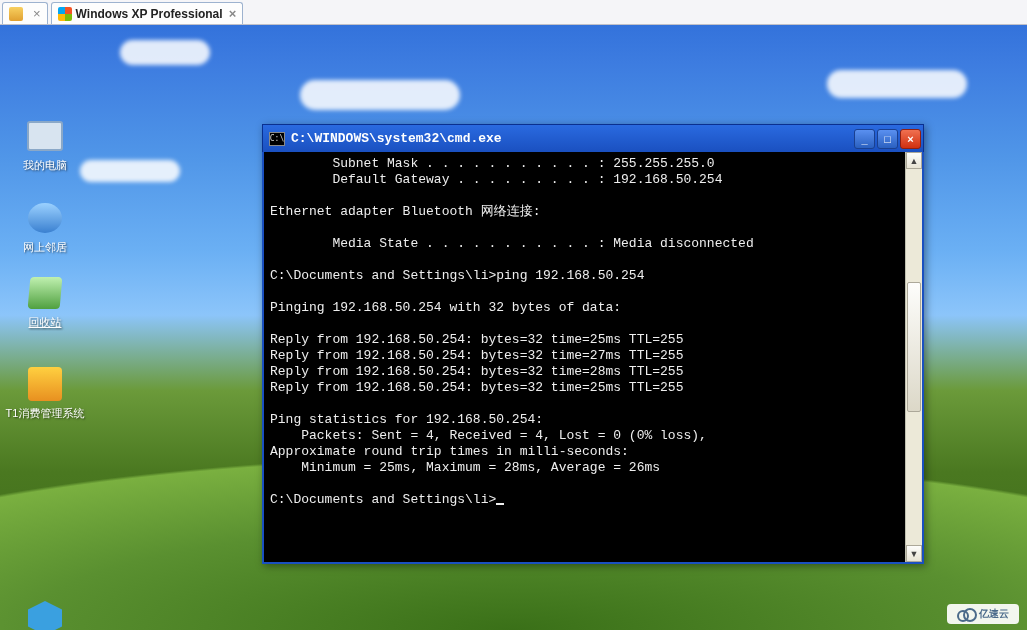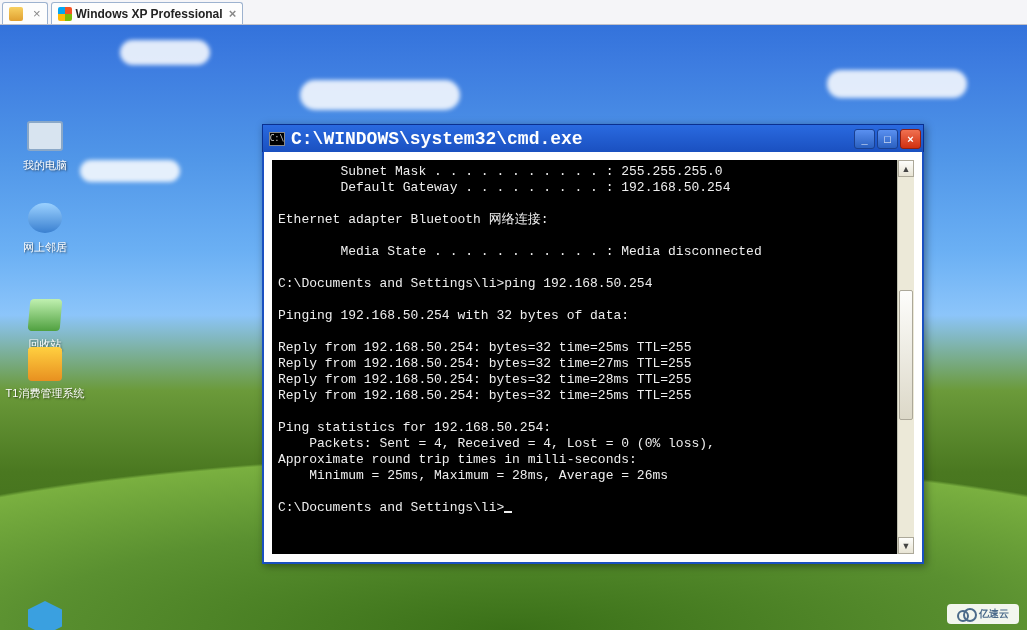--- a/index.html
+++ b/index.html
@@ -122,40 +122,40 @@
       border-bottom: none;
     }
     .titlebar .appico {
       width: 16px; height: 14px;
       background: #000;
       margin-right: 6px;
       border: 1px solid #888;
       display:flex; align-items:center; justify-content:center;
       font-size:8px; color:#ccc; font-family: monospace;
     }
-    .titlebar .title { flex: 1; font-family: 'Courier New', monospace; font-weight: bold; font-size: 18px;}
+    .titlebar .title { flex: 1; font-family: 'Courier New', monospace; font-weight: bold; font-size: 13px;}
     .winbtns { display: flex; gap: 2px; }
     .winbtn {
       width: 21px; height: 20px;
       background: linear-gradient(#5a90f0,#2a60c0);
       border: 1px solid #1a4090;
       border-radius: 3px;
       display: flex; align-items: center; justify-content: center;
       color: #fff;
       font-size: 11px;
       font-weight: bold;
       cursor: pointer;
     }
     .winbtn.close { background: linear-gradient(#f07050,#d03010); border-color:#902010;}
     .cmdbody {
       background: #fff;
       border: 2px solid #1a50c0;
       border-top: none;
       height: calc(100% - 28px);
-      padding: 8px;
+      padding: 0;
       display: flex;
     }
     .terminal {
       flex: 1;
       background: #000;
       color: #eee;
       font-family: 'NSimSun','SimSun','Courier New', monospace;
       font-size: 13px;
       line-height: 16px;
       padding: 4px 6px;
@@ -238,27 +238,27 @@
         <div class="mycomputer"></div>
       </div>
     <div class="label">我的电脑</div>
   </div>
   <div class="dicon" style="top:174px; left:8px;">
     <div class="ibox">
         <div class="netplaces"></div>
       </div>
     <div class="label">网上邻居</div>
   </div>
-  <div class="dicon" style="top:271px; left:8px;text-decoration:underline;">
+  <div class="dicon" style="top:249px; left:8px;text-decoration:underline;">
     <div class="ibox">
         <div class="recycle"></div>
       </div>
     <div class="label">回收站</div>
   </div>
-  <div class="dicon" style="top:320px; left:4px; width:82px;">
+  <div class="dicon" style="top:340px; left:4px; width:82px;">
     <div class="ibox">
         <div class="appgeneric"></div>
       </div>
     <div class="label">T1消费管理系统</div>
   </div>
   <div class="dicon" style="top:574px; left:8px;">
     <div class="ibox">
         <div class="cubebox"></div>
       </div>
     <div class="label"></div>

